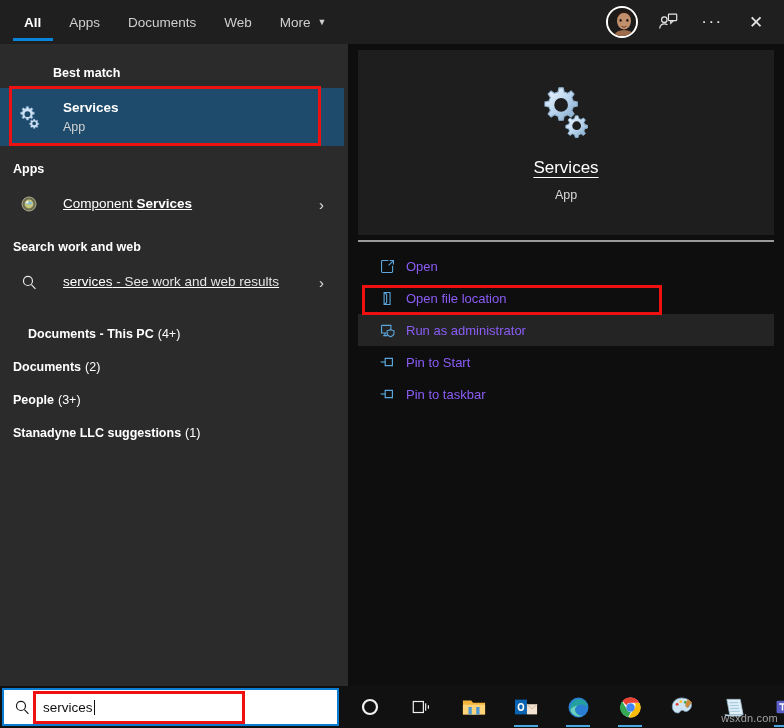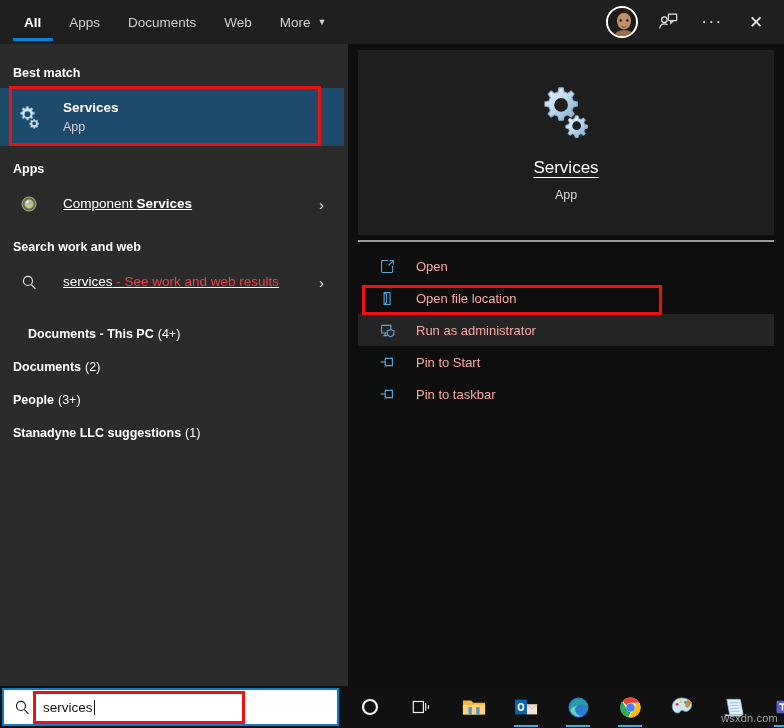--- a/index.html
+++ b/index.html
@@ -67,21 +67,21 @@
   .result-row.best { height:58px; background:#1e4b6b; width:344px; }
   .row-icon { width:32px; display:flex; align-items:center; justify-content:center; flex:0 0 32px; }
   .row-text { margin-left:18px; display:flex; flex-direction:column; justify-content:center; }
   .row-title { font-size:13.5px; font-weight:bold; color:#ffffff; line-height:18px; }
   .row-sub { font-size:12.5px; color:#d2d2d2; line-height:17px; margin-top:2px; }
   .row-chevron { margin-left:auto; font-size:15px; color:#e2e2e2; padding-right:14px; }
 
   .result-row.compact { height:40px; }
   .result-row.compact .row-title { font-weight:normal; font-size:13.5px;text-decoration:underline; }
   .result-row.compact .row-title b { font-weight:bold; }
-  .result-row .gray { color:#ef4444; }
+  .result-row .gray { color:#e5e5e5; }
 
   
   #right-pane {
     position:absolute; left:348px; top:44px; width:436px; height:642px;
     background:#0e0e0e;
   }
   #detail-card {
     position:absolute; left:10px; top:6px; width:416px; height:185px;
     background:#1e1e1e;
     display:flex; flex-direction:column; align-items:center; justify-content:center;
@@ -93,21 +93,21 @@
   #detail-sub { font-size:12.5px; color:#d9d9d9; margin-top:10px; }
   #detail-divider {
     position:absolute; left:10px; top:196px; width:416px; height:2px; background:#9a9a9a;
   }
   #actions { position:absolute; left:10px; top:206px; width:416px; }
   .action-row {
     display:flex; align-items:center; height:32px; cursor:pointer; padding-left:18px;
   }
   .action-row.highlight { background:#242424; }
   .action-icon { width:22px; display:flex; align-items:center; justify-content:center; flex:0 0 22px; }
-  .action-label { margin-left:18px; font-size:13px; color:#fca5a5; }
+  .action-label { margin-left:8px; font-size:13px; color:#8b5cf6; }
 
   
   #taskbar {
     position:absolute; left:0; top:686px; width:784px; height:42px; background:#111;
   }
   #search-box {
     position:absolute; left:2px; top:2px; width:337px; height:38px;
     background:#ffffff; border:2px solid #0a7cd1; display:flex; align-items:center;
   }
   #search-magnifier { margin-left:10px; display:flex; align-items:center; }
@@ -187,21 +187,21 @@
         <span style="font-size:17px;letter-spacing:1.5px;">···</span>
       </div>
       <div class="hdr-btn">
         <span style="font-size:17px;">✕</span>
       </div>
     </div>
   </div>
 
   <div id="left-pane">
 
-    <div class="section-head" style="margin-top:14px;">
+    <div class="section-head" style="margin-top:14px;margin-left:40px;">
       <span>Best match</span>
     </div>
 
     <div class="result-row best">
       <div class="row-icon">
         <svg width="26" height="26" viewBox="0 0 32 32">
           <g fill="#cfe2f3" stroke="#7fa6c9" stroke-width="0.8">
             <path d="M13 3 l2.2 0 .5 2.1 1.8.75 1.8-1.2 1.55 1.55-1.2 1.8.75 1.8 2.1.5 0 2.2-2.1.5-.75 1.8 1.2 1.8-1.55 1.55-1.8-1.2-1.8.75-.5 2.1-2.2 0-.5-2.1-1.8-.75-1.8 1.2-1.55-1.55 1.2-1.8-.75-1.8-2.1-.5 0-2.2 2.1-.5.75-1.8-1.2-1.8 1.55-1.55 1.8 1.2 1.8-.75z"></path>
           </g>
           <circle cx="14.1" cy="12.5" r="3.6" fill="#1e4b6b"></circle>

